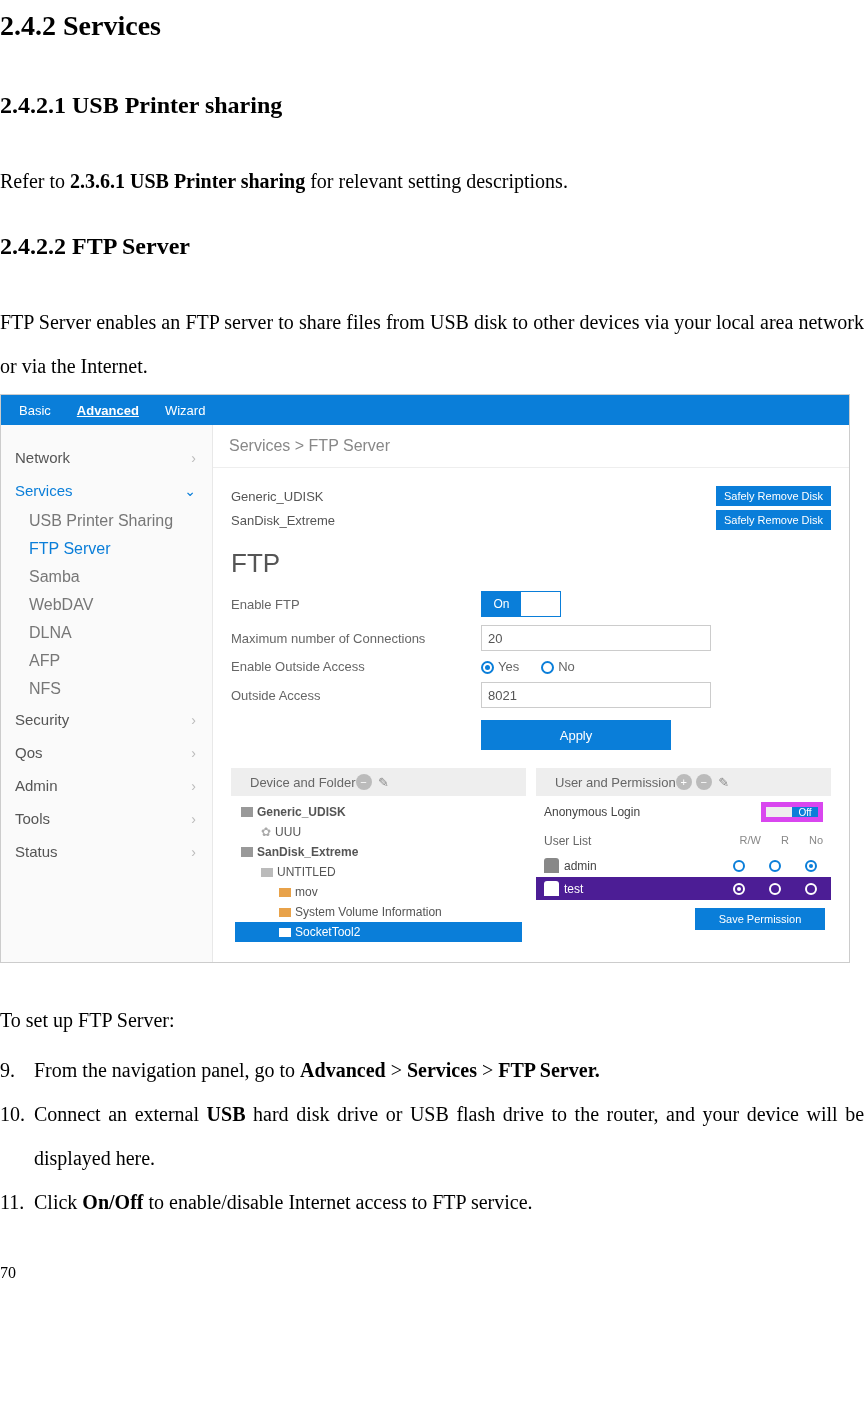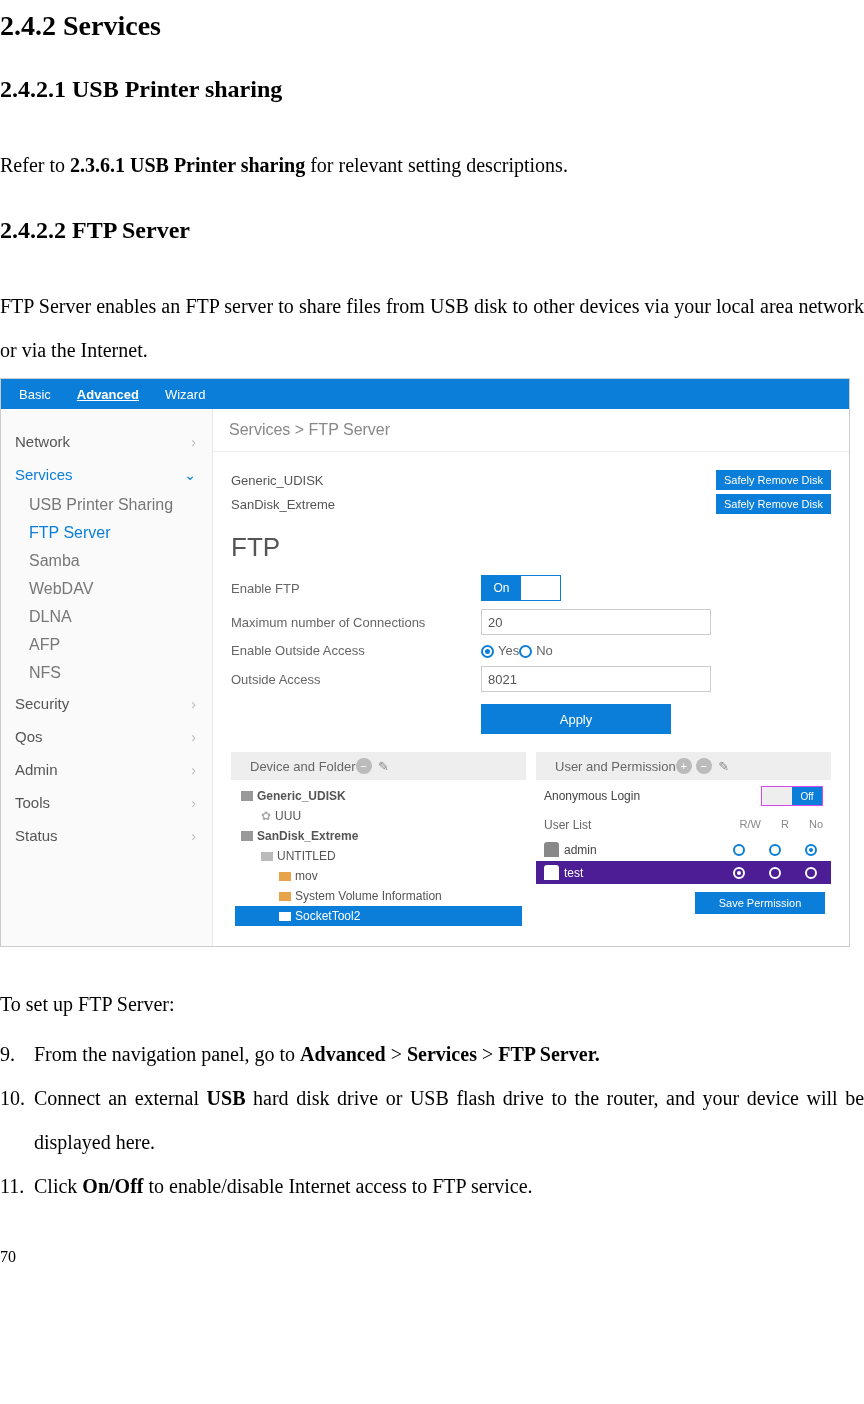--- a/index.html
+++ b/index.html
@@ -4,21 +4,21 @@
 <style>
   * { box-sizing: border-box; margin: 0; padding: 0; }
   body {
     font-family: "Times New Roman", Times, serif;
     background: #fff;
     width: 864px;
     margin: 0 auto;
     padding: 10px 0 0 0;
     color: #000;
   }
-  .h2 { font-size: 28px; font-weight: bold; margin: 0 0 34px 0; }
+  .h2 { font-size: 28px; font-weight: bold; margin: 0 0 50px 0; }
   .h3 { font-size: 24px; font-weight: bold; margin: 0 0 40px 0; }
   .para { font-size: 20px; line-height: 2.2; margin-bottom: 30px; text-align: justify; }
   .para.tight { margin-bottom: 6px; }
   .bold { font-weight: bold; }
   .list { font-size: 20px; line-height: 2.2; }
   .list-item { display: flex; margin-bottom: 0px; text-align: justify; }
   .list-num { min-width: 34px; }
   .list-body { flex: 1; }
   .page-num { text-align: left; font-size: 16px; margin-top: 40px; }
 
@@ -53,21 +53,21 @@
   .disk-name { color: #555; }
   .remove-btn { background: #0a7ed9; color: #fff; padding: 4px 8px; font-size: 11px; cursor: pointer; }
 
   .ftp-title { font-size: 26px; color: #555; margin: 18px 0 12px 0; font-weight: normal; }
   .form-row { display: flex; align-items: center; margin-bottom: 8px; font-size: 13px; color: #666; }
   .form-label { width: 250px; }
   .toggle { width: 80px; height: 26px; border: 1px solid #0a7ed9; display: flex; font-size: 12px; }
   .toggle .on { flex: 0.5; background: #0a7ed9; color: #fff; display: flex; align-items: center; justify-content: center; }
   .toggle .off { flex: 0.5; background: #fff; }
   .txt-in { width: 230px; height: 26px; border: 1px solid #ccc; padding: 2px 6px; font-size: 13px; color: #555; }
-  .radio-grp { display: flex; align-items: center; }
+  .radio-grp { display: flex; gap: 22px; align-items: center; }
   .radio { width: 13px; height: 13px; border: 2px solid #0a7ed9; border-radius: 50%; display: inline-block; vertical-align: middle; margin-right: 4px; position: relative; }
   .radio.sel::after { content: ""; position: absolute; width: 5px; height: 5px; background: #0a7ed9; border-radius: 50%; top: 2px; left: 2px; }
   .apply-btn { width: 190px; height: 30px; background: #0a7ed9; color: #fff; display: flex; align-items: center; justify-content: center; margin: 12px 0 4px 250px; cursor: pointer; font-size: 13px; }
 
   .cols { display: flex; gap: 10px; margin-top: 18px; }
   .colbox { flex: 1; }
   .colhead { background: #eee; padding: 6px 19px; display: flex; justify-content: flex-start; align-items: center; font-size: 13px; color: #666; }
   .icon-btns { display: flex; gap: 4px; }
   .ic { width: 16px; height: 16px; border-radius: 50%; background: #bbb; color: #fff; font-size: 11px; display: flex; align-items: center; justify-content: center; cursor: pointer; }
   .ic.pen { border-radius: 2px; background: transparent; color: #888; font-size: 13px; }
@@ -76,21 +76,21 @@
   .tree-row.bold2 { font-weight: bold; }
   .tree-row.ind1 { padding-left: 26px; }
   .tree-row.ind2 { padding-left: 44px; }
   .tree-row.sel { background: #0a7ed9; color: #fff; }
   .disk-ic { width: 12px; height: 10px; background: #999; }
   .gear-ic { color: #aaa; }
   .fld-ic { width: 12px; height: 9px; background: #e8a24a; }
   .fld-ic.gray { background: #bbb; }
 
   .anon-row { display: flex; justify-content: space-between; align-items: center; padding: 6px 8px; font-size: 12px; }
-  .mini-toggle { width: 62px; height: 20px; border: 1px solid #d946ef; display: flex; font-size: 10px; }
+  .mini-toggle { width: 62px; height: 20px; border: 5px solid #d946ef; display: flex; font-size: 10px; }
   .mini-toggle .l { flex: 1; background: #eee; }
   .mini-toggle .r { flex: 1; background: #0a7ed9; color: #fff; display: flex; align-items: center; justify-content: center; }
   .ul-head { display: flex; justify-content: space-between; padding: 6px 8px; font-size: 12px; color: #666; }
   .perm-row { display: flex; align-items: center; padding: 4px 8px; font-size: 12px; }
   .perm-row.selrow { background: #4c1d95; color: #fff; justify-content: space-between; }
   .user-ic { width: 15px; height: 15px; background: #888; border-radius: 3px 3px 0 0; margin-right: 5px; }
   .perm-row.selrow .user-ic { background: #fff; }
   .perm-name { flex: 1; }
   .perm-radios { display: flex; gap: 24px; margin-right: 6px; }
   .pr { width: 12px; height: 12px; border: 2px solid #0a7ed9; border-radius: 50%; position: relative; }

